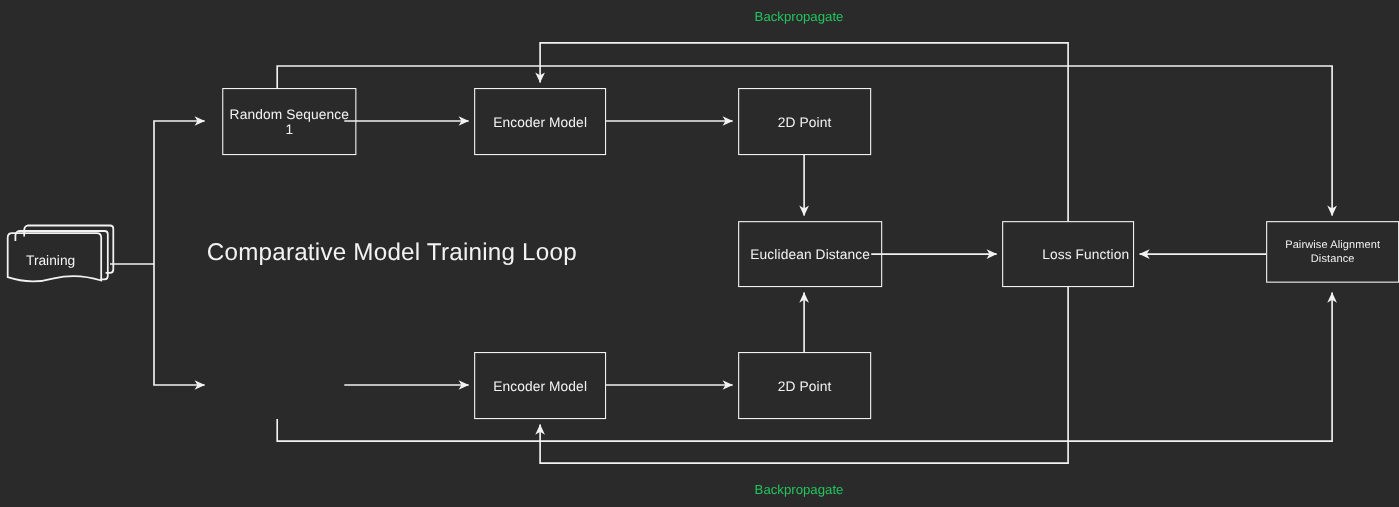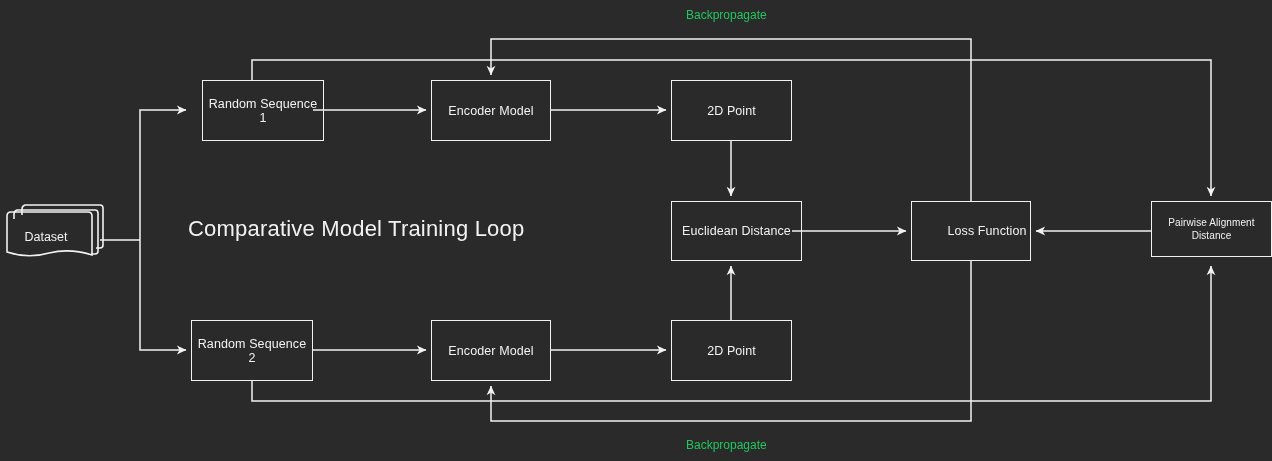--- a/index.html
+++ b/index.html
@@ -95,37 +95,34 @@
         <path d="M22,215 L22,209 Q22,206 25,205 L100,205 Q103,205 103,208 L103,245 Q103,248 100,248 L96,248"></path>
         <path d="M14,219 L14,214 Q14,211 17,210 L95,210 Q98,210 98,213 L98,251 Q98,254 95,254 L91,254"></path>
         <path d="M7,216 Q7,212 11,212 L88,212 Q92,212 92,216 L92,255
                  Q70,248 49,253 Q28,259 7,252 Z"></path>
       </g>
     </g>
   </svg>
 
   <div id="title">Comparative Model Training Loop</div>
 
-  <div id="dataset-label">Dataset</div>
+  <div id="dataset-label">Training</div>
 
   <div class="node" id="n-rs1">
     <span>Random Sequence 1</span>
   </div>
 
   <div class="node" id="n-enc1">
     <span>Encoder Model</span>
   </div>
 
   <div class="node" id="n-pt1">
     <span>2D Point</span>
   </div>
 
-  <div class="node" id="n-rs2">
-    <span>Random Sequence 2</span>
-  </div>
 
   <div class="node" id="n-enc2">
     <span>Encoder Model</span>
   </div>
 
   <div class="node" id="n-pt2">
     <span>2D Point</span>
   </div>
 
   <div class="node" id="n-eud">

